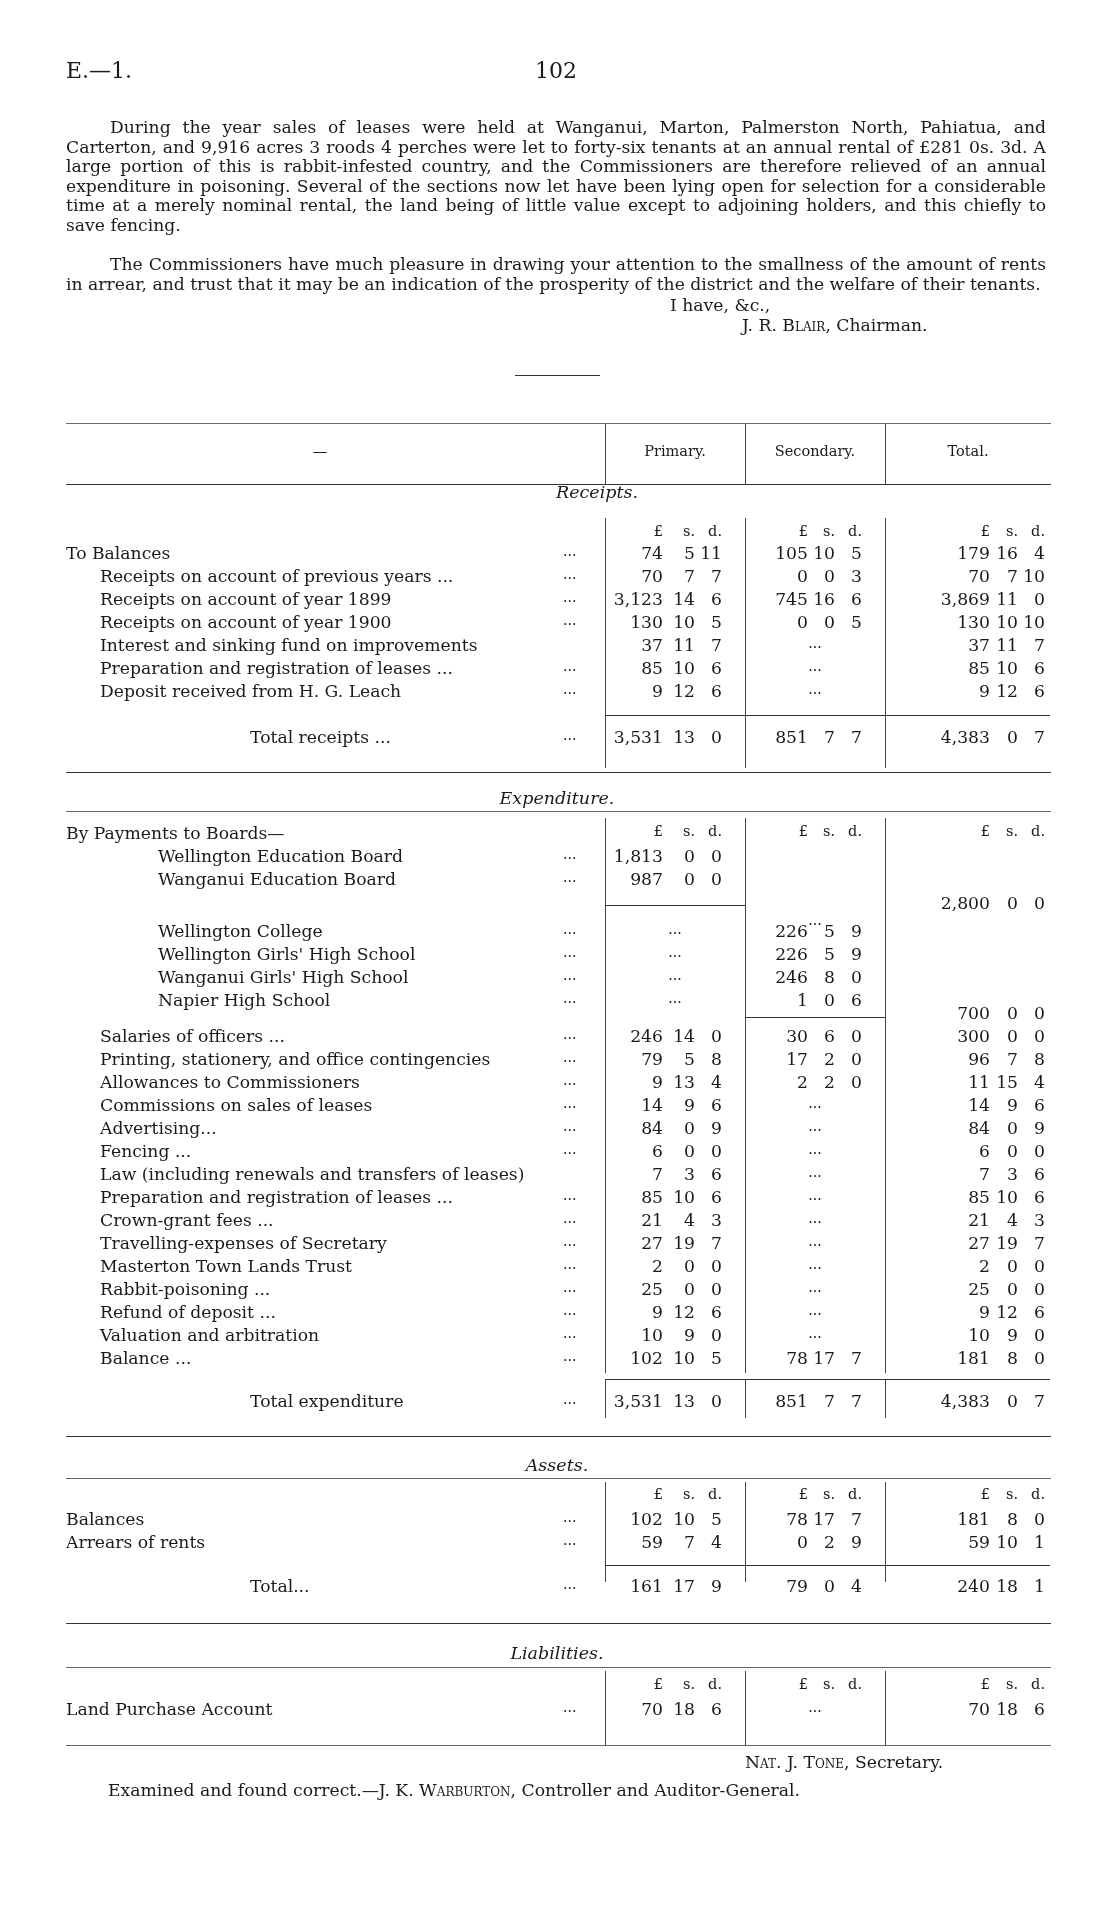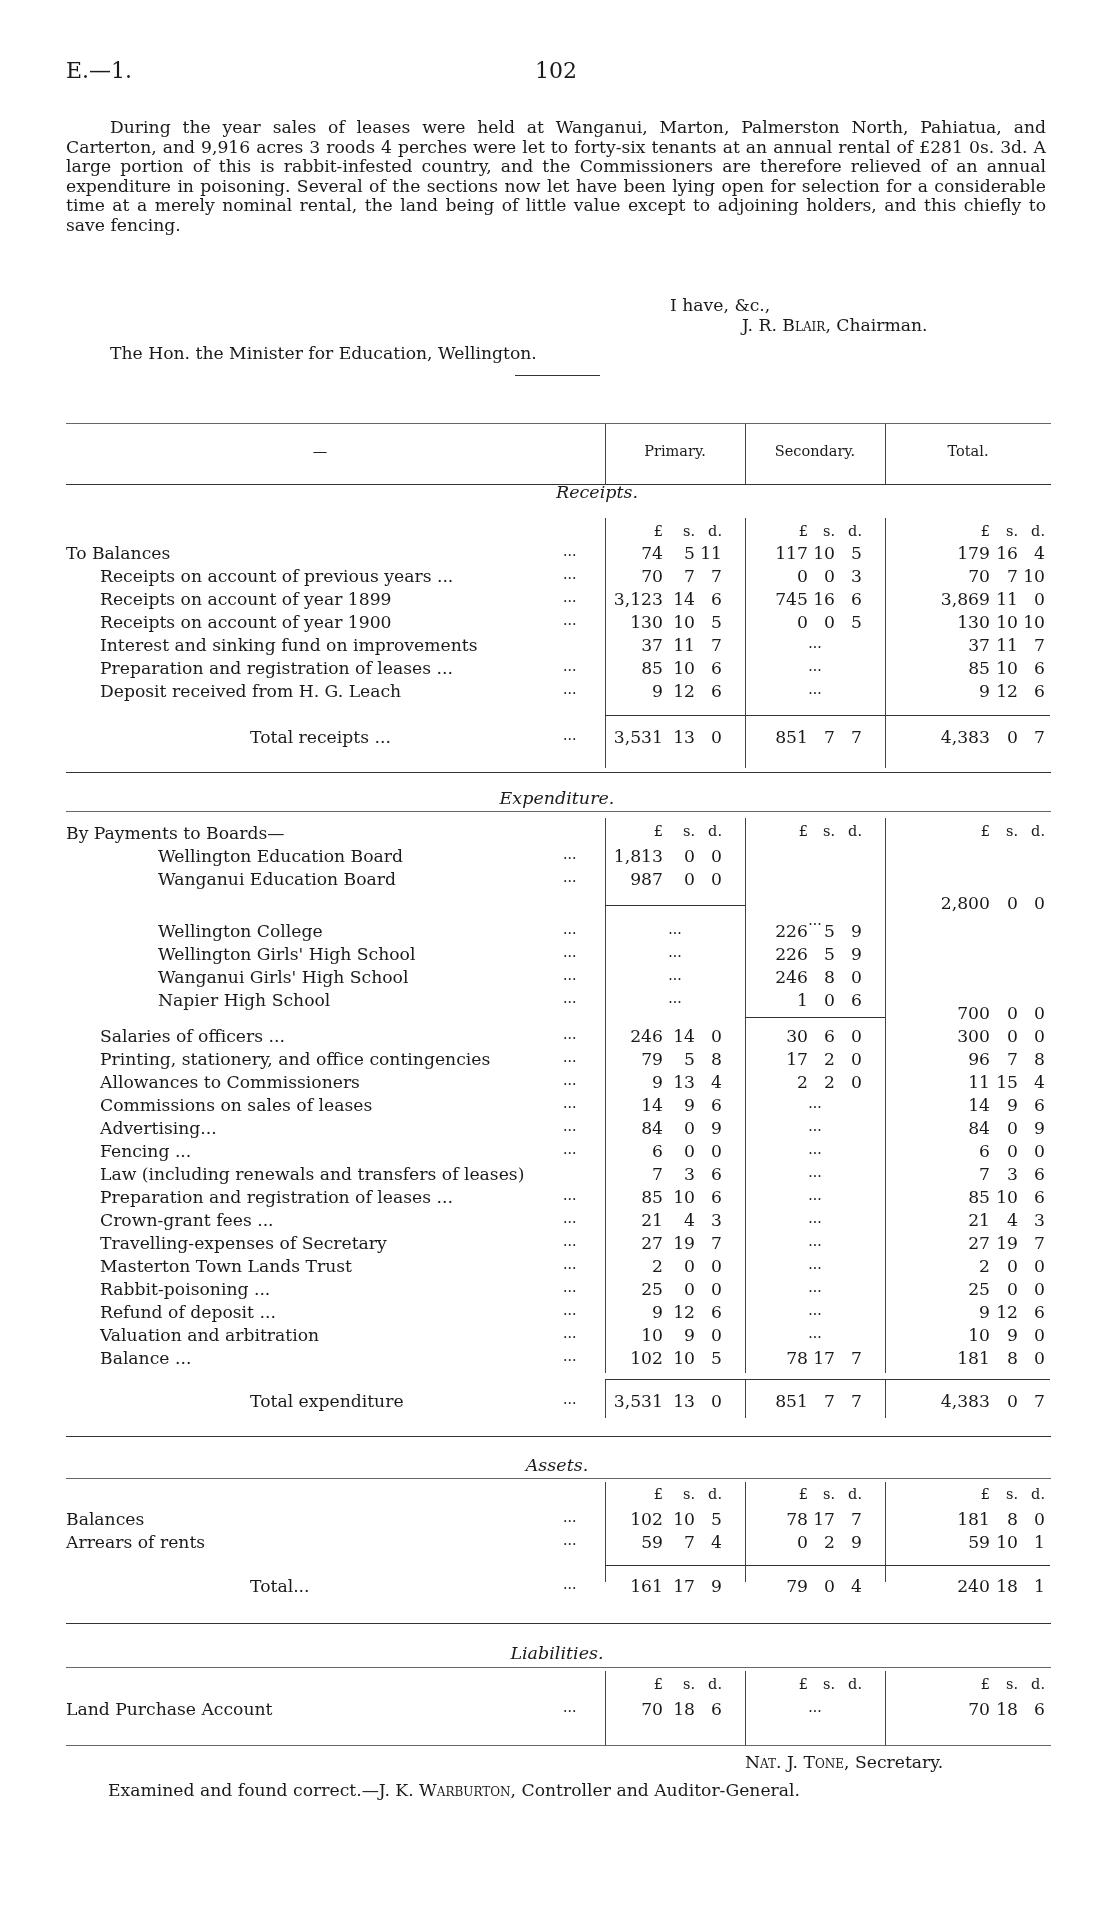--- a/index.html
+++ b/index.html
@@ -38,26 +38,28 @@
 <body>
 
 <div class="page">
 
   <div class="hdr hdr-left">E.—1.</div>
   <div class="hdr hdr-center">102</div>
 
   <div class="para" style="top:118px;">
     <span class="indent"></span><span>During the year sales of leases were held at Wanganui, Marton, Palmerston North, Pahiatua, and Carterton, and 9,916 acres 3 roods 4 perches were let to forty-six tenants at an annual rental of £281 0s. 3d. A large portion of this is rabbit-infested country, and the Commissioners are therefore relieved of an annual expenditure in poisoning. Several of the sections now let have been lying open for selection for a considerable time at a merely nominal rental, the land being of little value except to adjoining holders, and this chiefly to save fencing.</span>
   </div>
+  <div class="para" style="top:255px;">
+    <span class="indent"></span><span>The Commissioners have much pleasure in drawing your attention to the smallness of the amount of rents in arrear, and trust that it may be an indication of the prosperity of the district and the welfare of their tenants.</span>
+  </div>
 
   <div class="abs" style="top:295px; left:670px;text-align:center;">I have, &amp;c.,</div>
   <div class="abs" style="top:315px; left:742px;">
     <span class="sc">J. R. Blair</span><span>, Chairman.</span>
   </div>
-  <div class="abs" style="top:343px; left:110px;">The Hon. the Minister for Education, Wellington.</div>
 
   <div class="short-rule"></div>
 
   <div class="rule thin" style="top:423px;"></div>
   <div class="rule" style="top:484px;"></div>
   <div class="vline" style="left:605px; top:424px; height:60px;"></div>
   <div class="vline" style="left:745px; top:424px; height:60px;"></div>
   <div class="vline" style="left:885px; top:424px; height:60px;"></div>
   <div class="colhead" style="top:443px; left:280px; width:80px;">—</div>
   <div class="colhead" style="top:443px; left:605px; width:140px;">Primary.</div>
@@ -76,21 +78,21 @@
       <div class="unit" style="top:523px; left:815px; width:20px;">s.</div>
       <div class="unit" style="top:523px; left:842px; width:20px;">d.</div>
       <div class="unit" style="top:523px; left:960px; width:30px;">£</div>
       <div class="unit" style="top:523px; left:998px; width:20px;">s.</div>
       <div class="unit" style="top:523px; left:1025px; width:20px;">d.</div>
       <div class="abs" style="top:543px; left:66px;">To Balances</div>
       <div class="abs" style="top:543px; left:563px; font-size:14px;">...</div>
       <div class="cell" style="top:543px; left:593px; width:70px; font-size:17.2px;">74</div>
       <div class="cell" style="top:543px; left:625px; width:70px; font-size:17.2px;">5</div>
       <div class="cell" style="top:543px; left:652px; width:70px; font-size:17.2px;">11</div>
-      <div class="cell" style="top:543px; left:738px; width:70px; font-size:17.2px;">117</div>
+      <div class="cell" style="top:543px; left:738px; width:70px; font-size:17.2px;">105</div>
       <div class="cell" style="top:543px; left:765px; width:70px; font-size:17.2px;">10</div>
       <div class="cell" style="top:543px; left:792px; width:70px; font-size:17.2px;">5</div>
       <div class="cell" style="top:543px; left:920px; width:70px; font-size:17.2px;">179</div>
       <div class="cell" style="top:543px; left:948px; width:70px; font-size:17.2px;">16</div>
       <div class="cell" style="top:543px; left:975px; width:70px; font-size:17.2px;">4</div>
       <div class="abs" style="top:566px; left:100px;">Receipts on account of previous years ...</div>
       <div class="abs" style="top:566px; left:563px; font-size:14px;">...</div>
       <div class="cell" style="top:566px; left:593px; width:70px; font-size:17.2px;">70</div>
       <div class="cell" style="top:566px; left:625px; width:70px; font-size:17.2px;">7</div>
       <div class="cell" style="top:566px; left:652px; width:70px; font-size:17.2px;">7</div>

